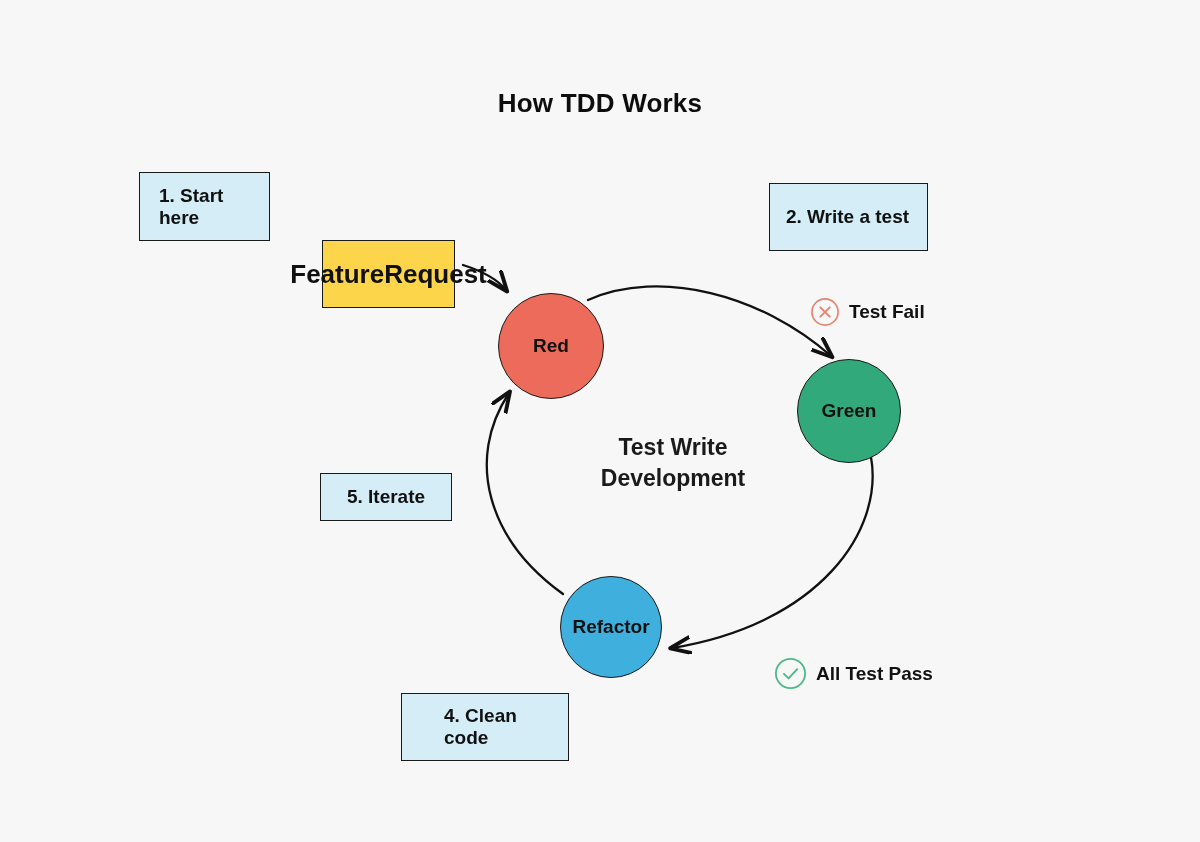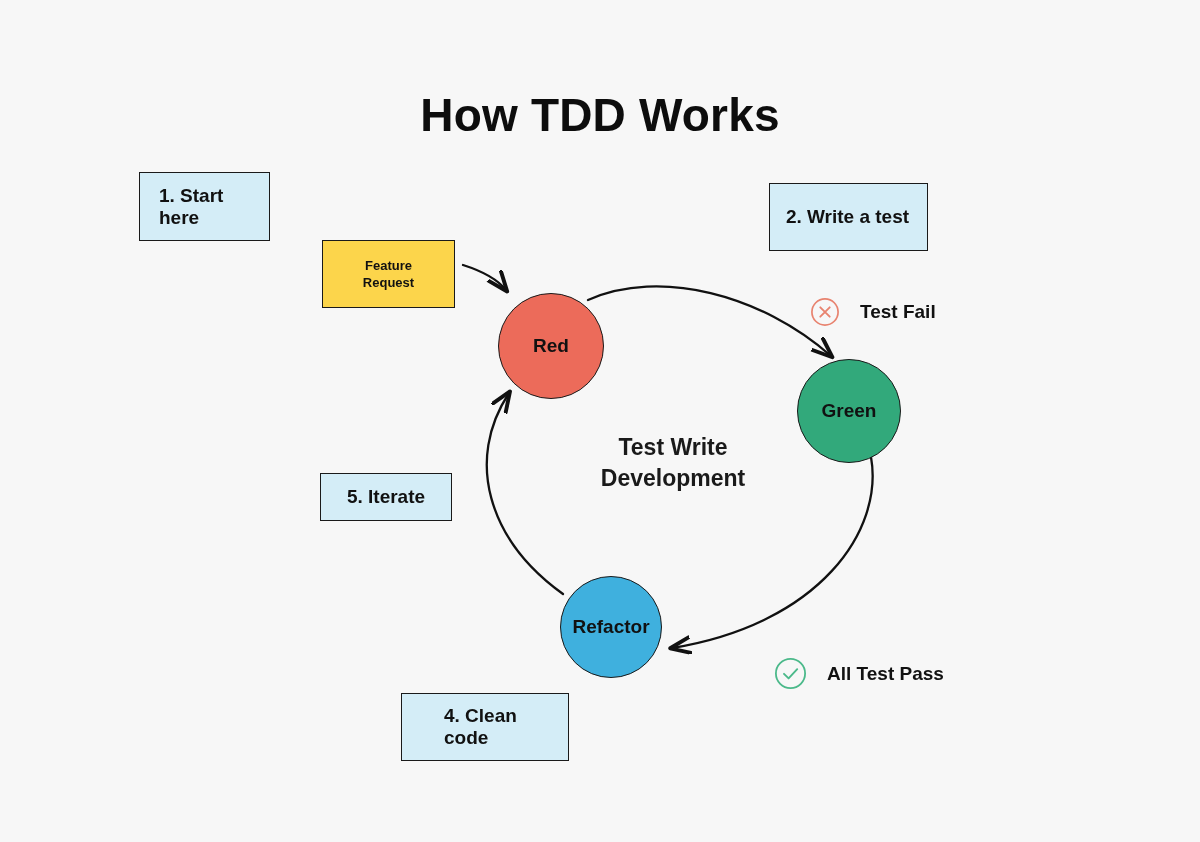--- a/index.html
+++ b/index.html
@@ -28,21 +28,21 @@
     height: 842px;
     pointer-events: none;
   }
 
   .page-title {
     position: absolute;
     left: 0;
     top: 88px;
     width: 1200px;
     text-align: center;
-    font-size: 46px;
+    font-size: 26px;
     font-weight: bold;
     color: #0d0d0d;
     letter-spacing: 0.2px;
   }
 
   .note-box {
     position: absolute;
     box-sizing: border-box;
     background: #d4edf7;
     border: 1.6px solid #1a1a1a;
@@ -54,24 +54,23 @@
     color: #111111;
     padding: 0 10px;
   }
 
   .feature-box {
     position: absolute;
     box-sizing: border-box;
     background: #fcd54b;
     border: 1.6px solid #1a1a1a;
     display: flex;
-    flex-direction: column;
     align-items: center;
     justify-content: center;
-    font-size: 13px;
+    font-size: 26px;
     font-weight: bold;
     color: #111111;
     line-height: 1.32;
   }
 
   .node-circle {
     position: absolute;
     box-sizing: border-box;
     border-radius: 50%;
     border: 1.6px solid #1a1a1a;
@@ -90,21 +89,21 @@
     font-weight: bold;
     color: #1a1a1a;
     line-height: 1.35;
     width: 300px;
   }
 
   .status-group {
     position: absolute;
     display: flex;
     align-items: center;
-    gap: 20px;
+    gap: 9px;
   }
   .status-text {
     font-size: 19px;
     font-weight: bold;
     color: #111111;
     white-space: nowrap;
   }
   .status-icon {
     flex: 0 0 auto;
     display: block;

